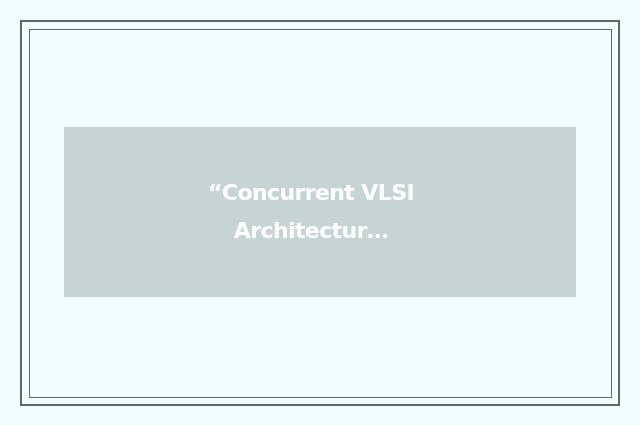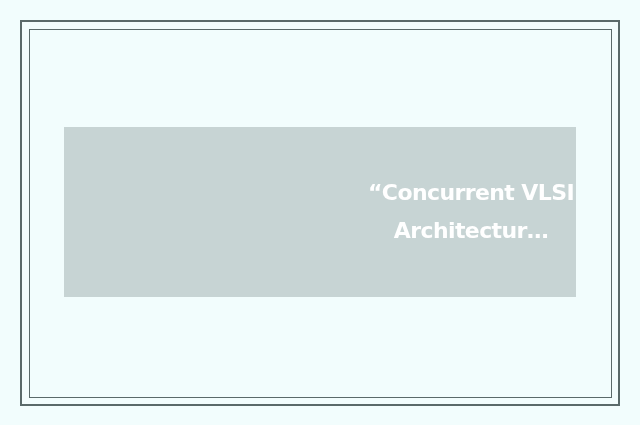--- a/index.html
+++ b/index.html
@@ -31,21 +31,21 @@
     }
     .placeholder {
       position: absolute;
       left: 64px;
       top: 127px;
       width: 512px;
       height: 170px;
       background: #c7d4d4;
       display: flex;
       align-items: center;
-      justify-content: flex-end;
+      justify-content: center;
     }
     .placeholder-text {
       width: 210px;
       color: #ffffff;
       font-weight: bold;
       font-size: 22px;
       line-height: 38px;
       text-align: center;
       letter-spacing: -0.6px;
       word-break: break-all;

